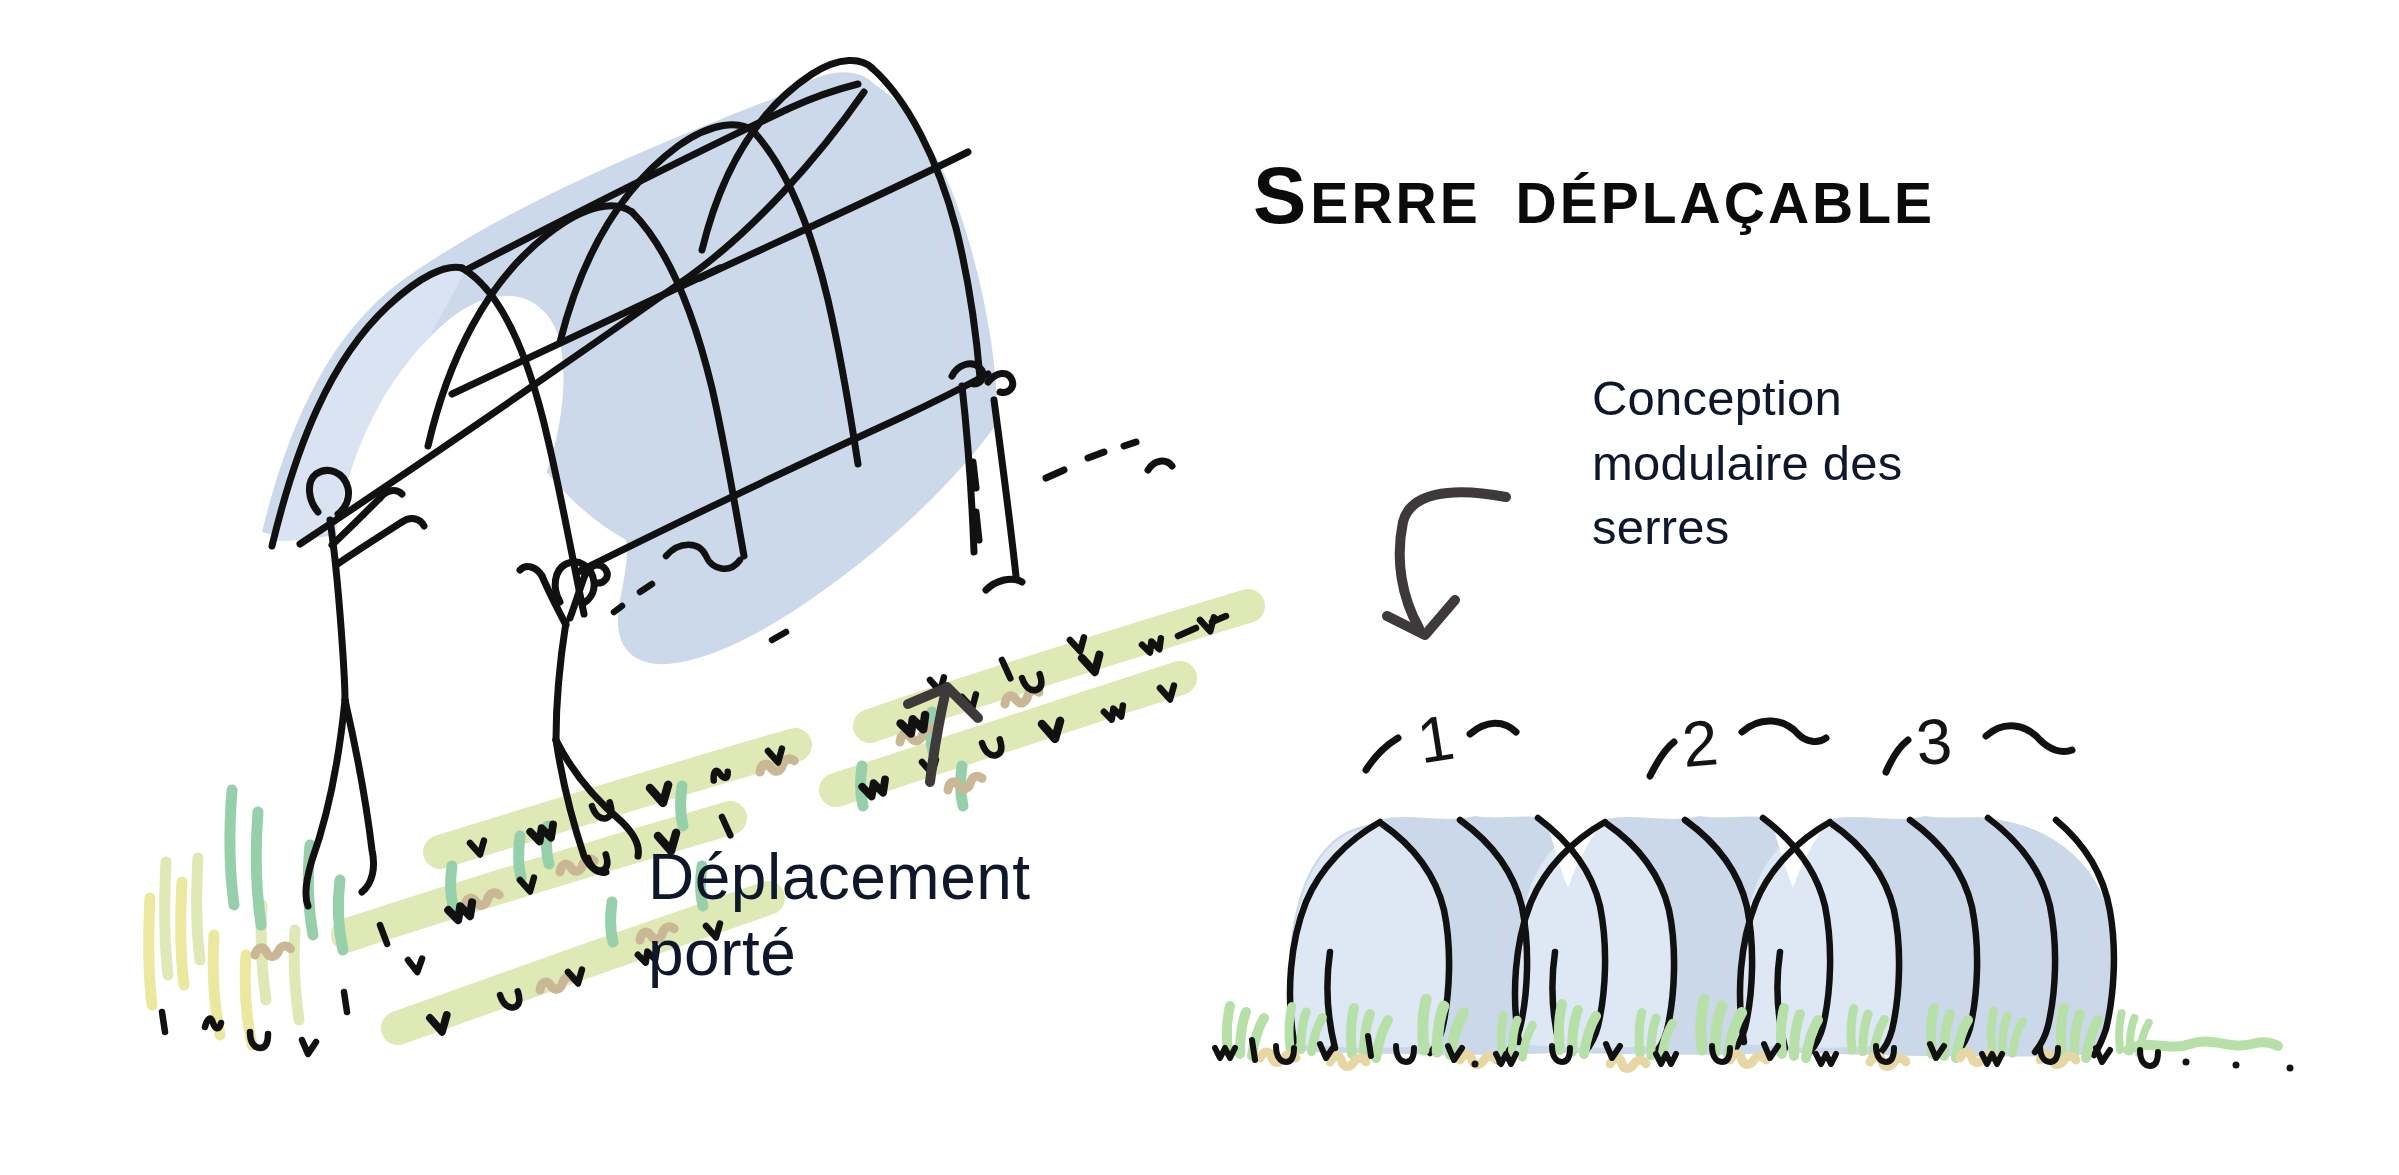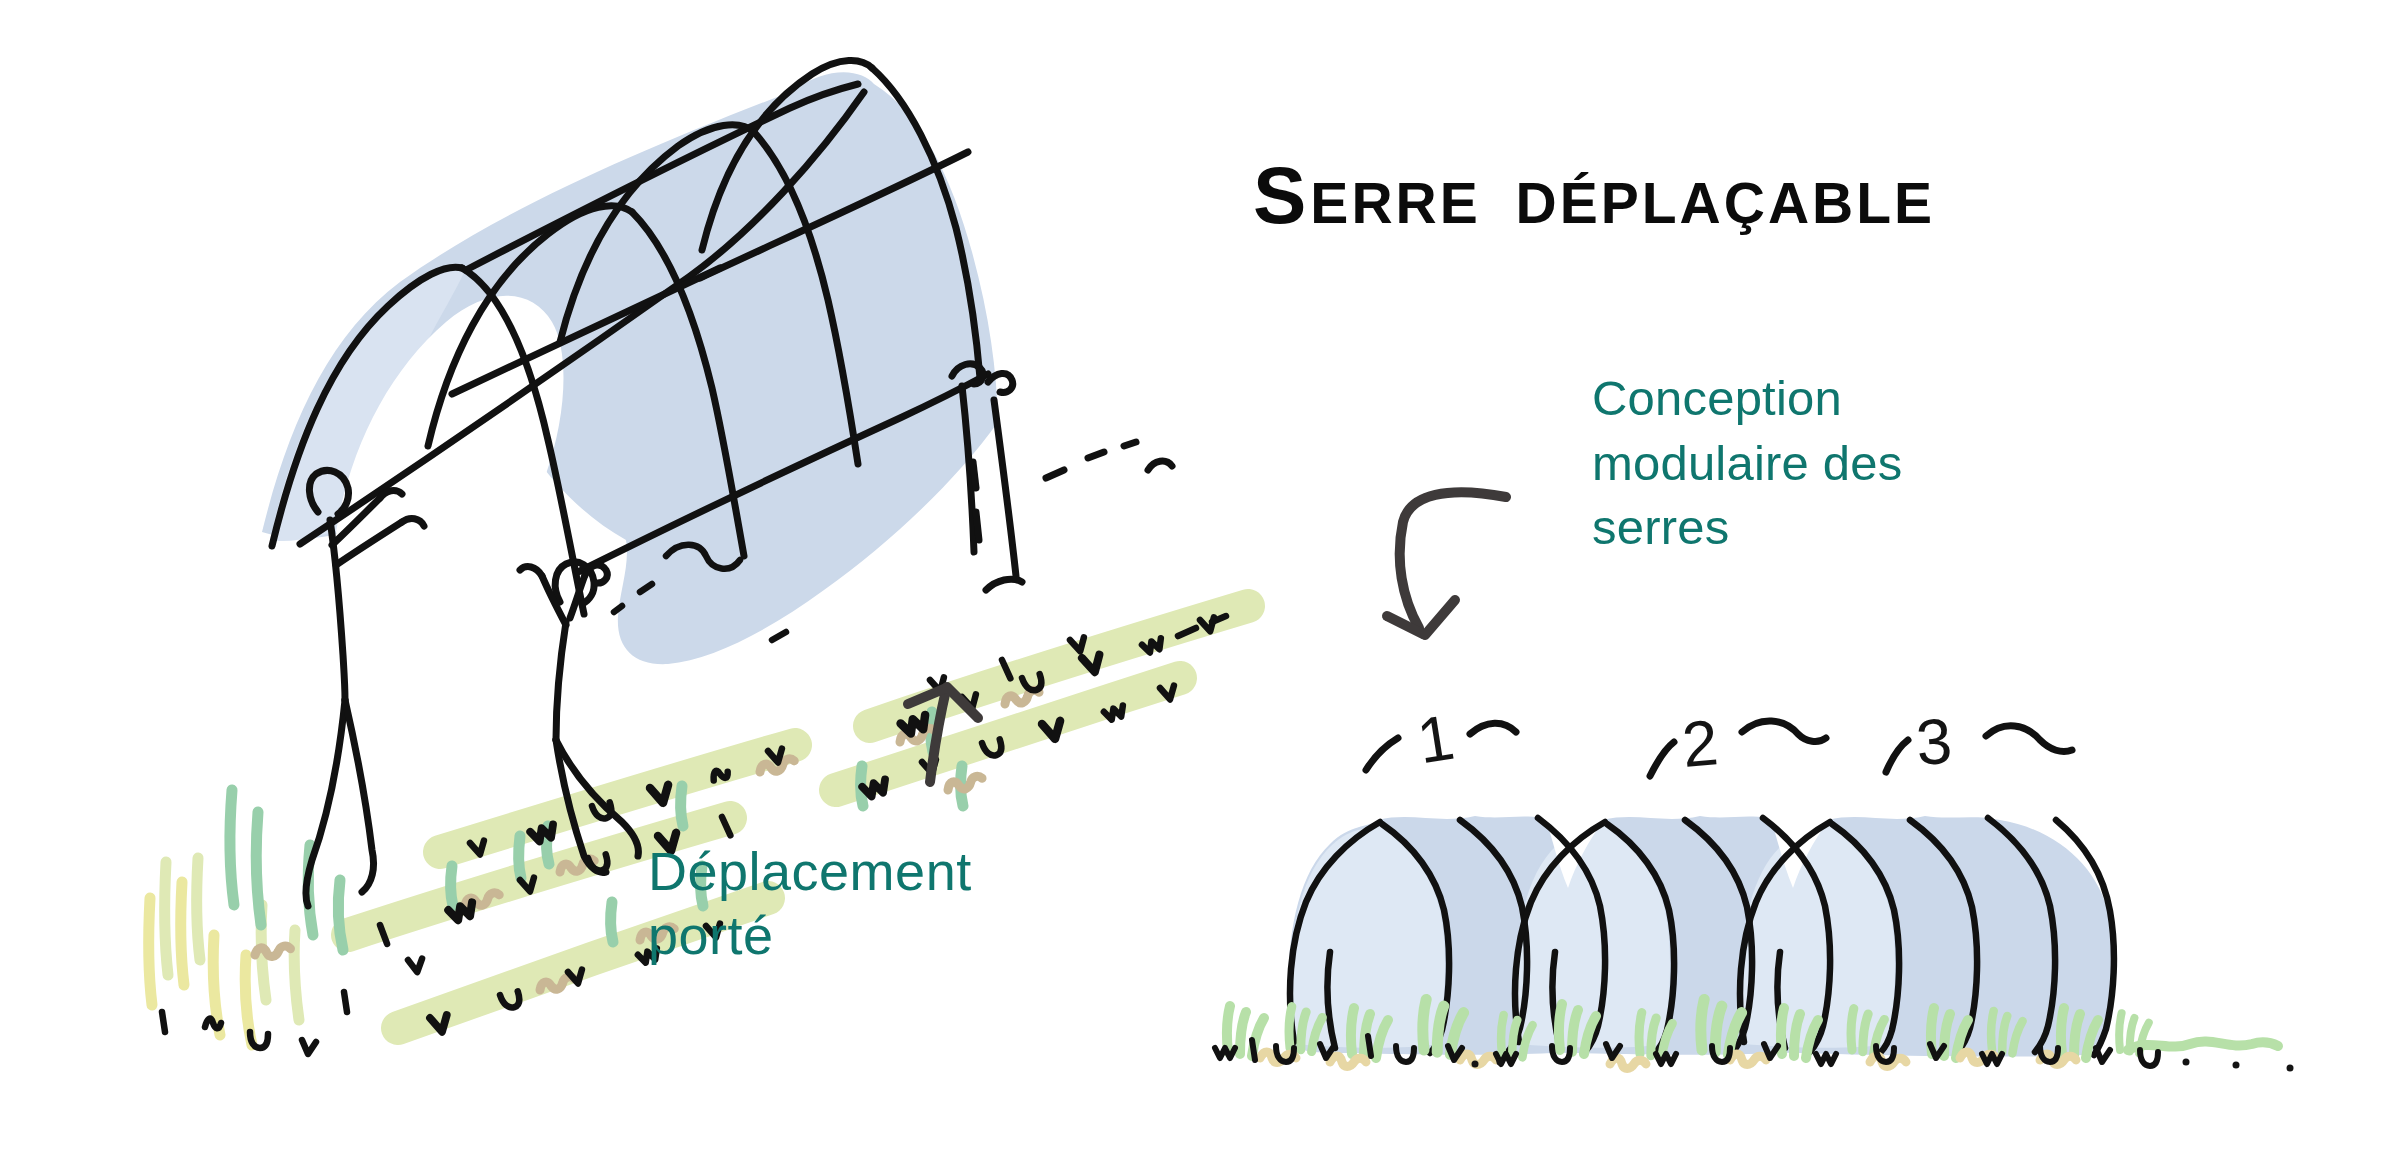--- a/index.html
+++ b/index.html
@@ -1,20 +1,20 @@
 <!DOCTYPE html>
 <html><head>
 <meta charset="utf-8">
 <style>
   html,body{margin:0;padding:0;background:#ffffff;}
   .sheet{position:relative;width:2399px;height:1175px;background:#ffffff;overflow:hidden;
          font-family:"Liberation Sans",sans-serif;}
   .art{position:absolute;left:0;top:0;width:2399px;height:1175px;}
-  .label{position:absolute;color:#0f766e;white-space:pre-line;}
-  .caption-left{left:648px;top:840px;font-size:54px;line-height:1.18;letter-spacing:.5px;}
+  .label{position:absolute;color:#0f172a;white-space:pre-line;}
+  .caption-left{left:648px;top:840px;font-size:64px;line-height:1.18;letter-spacing:.5px;}
   .annotation-right{left:1592px;top:366px;font-size:49px;line-height:1.32;letter-spacing:.2px;}
   .title{position:absolute;left:1253px;top:150px;display:flex;align-items:baseline;color:#0b0b0b;}
   .title-initial{font-size:80px;font-weight:800;letter-spacing:4px;}
   .title-rest{font-size:57px;font-weight:800;letter-spacing:3px;word-spacing:16px;}
   svg text.mod-num{font-family:"Liberation Sans",sans-serif;font-size:64px;font-weight:400;fill:#141414;}
 </style>
 </head>
 <body>
 
 <div class="sheet">

